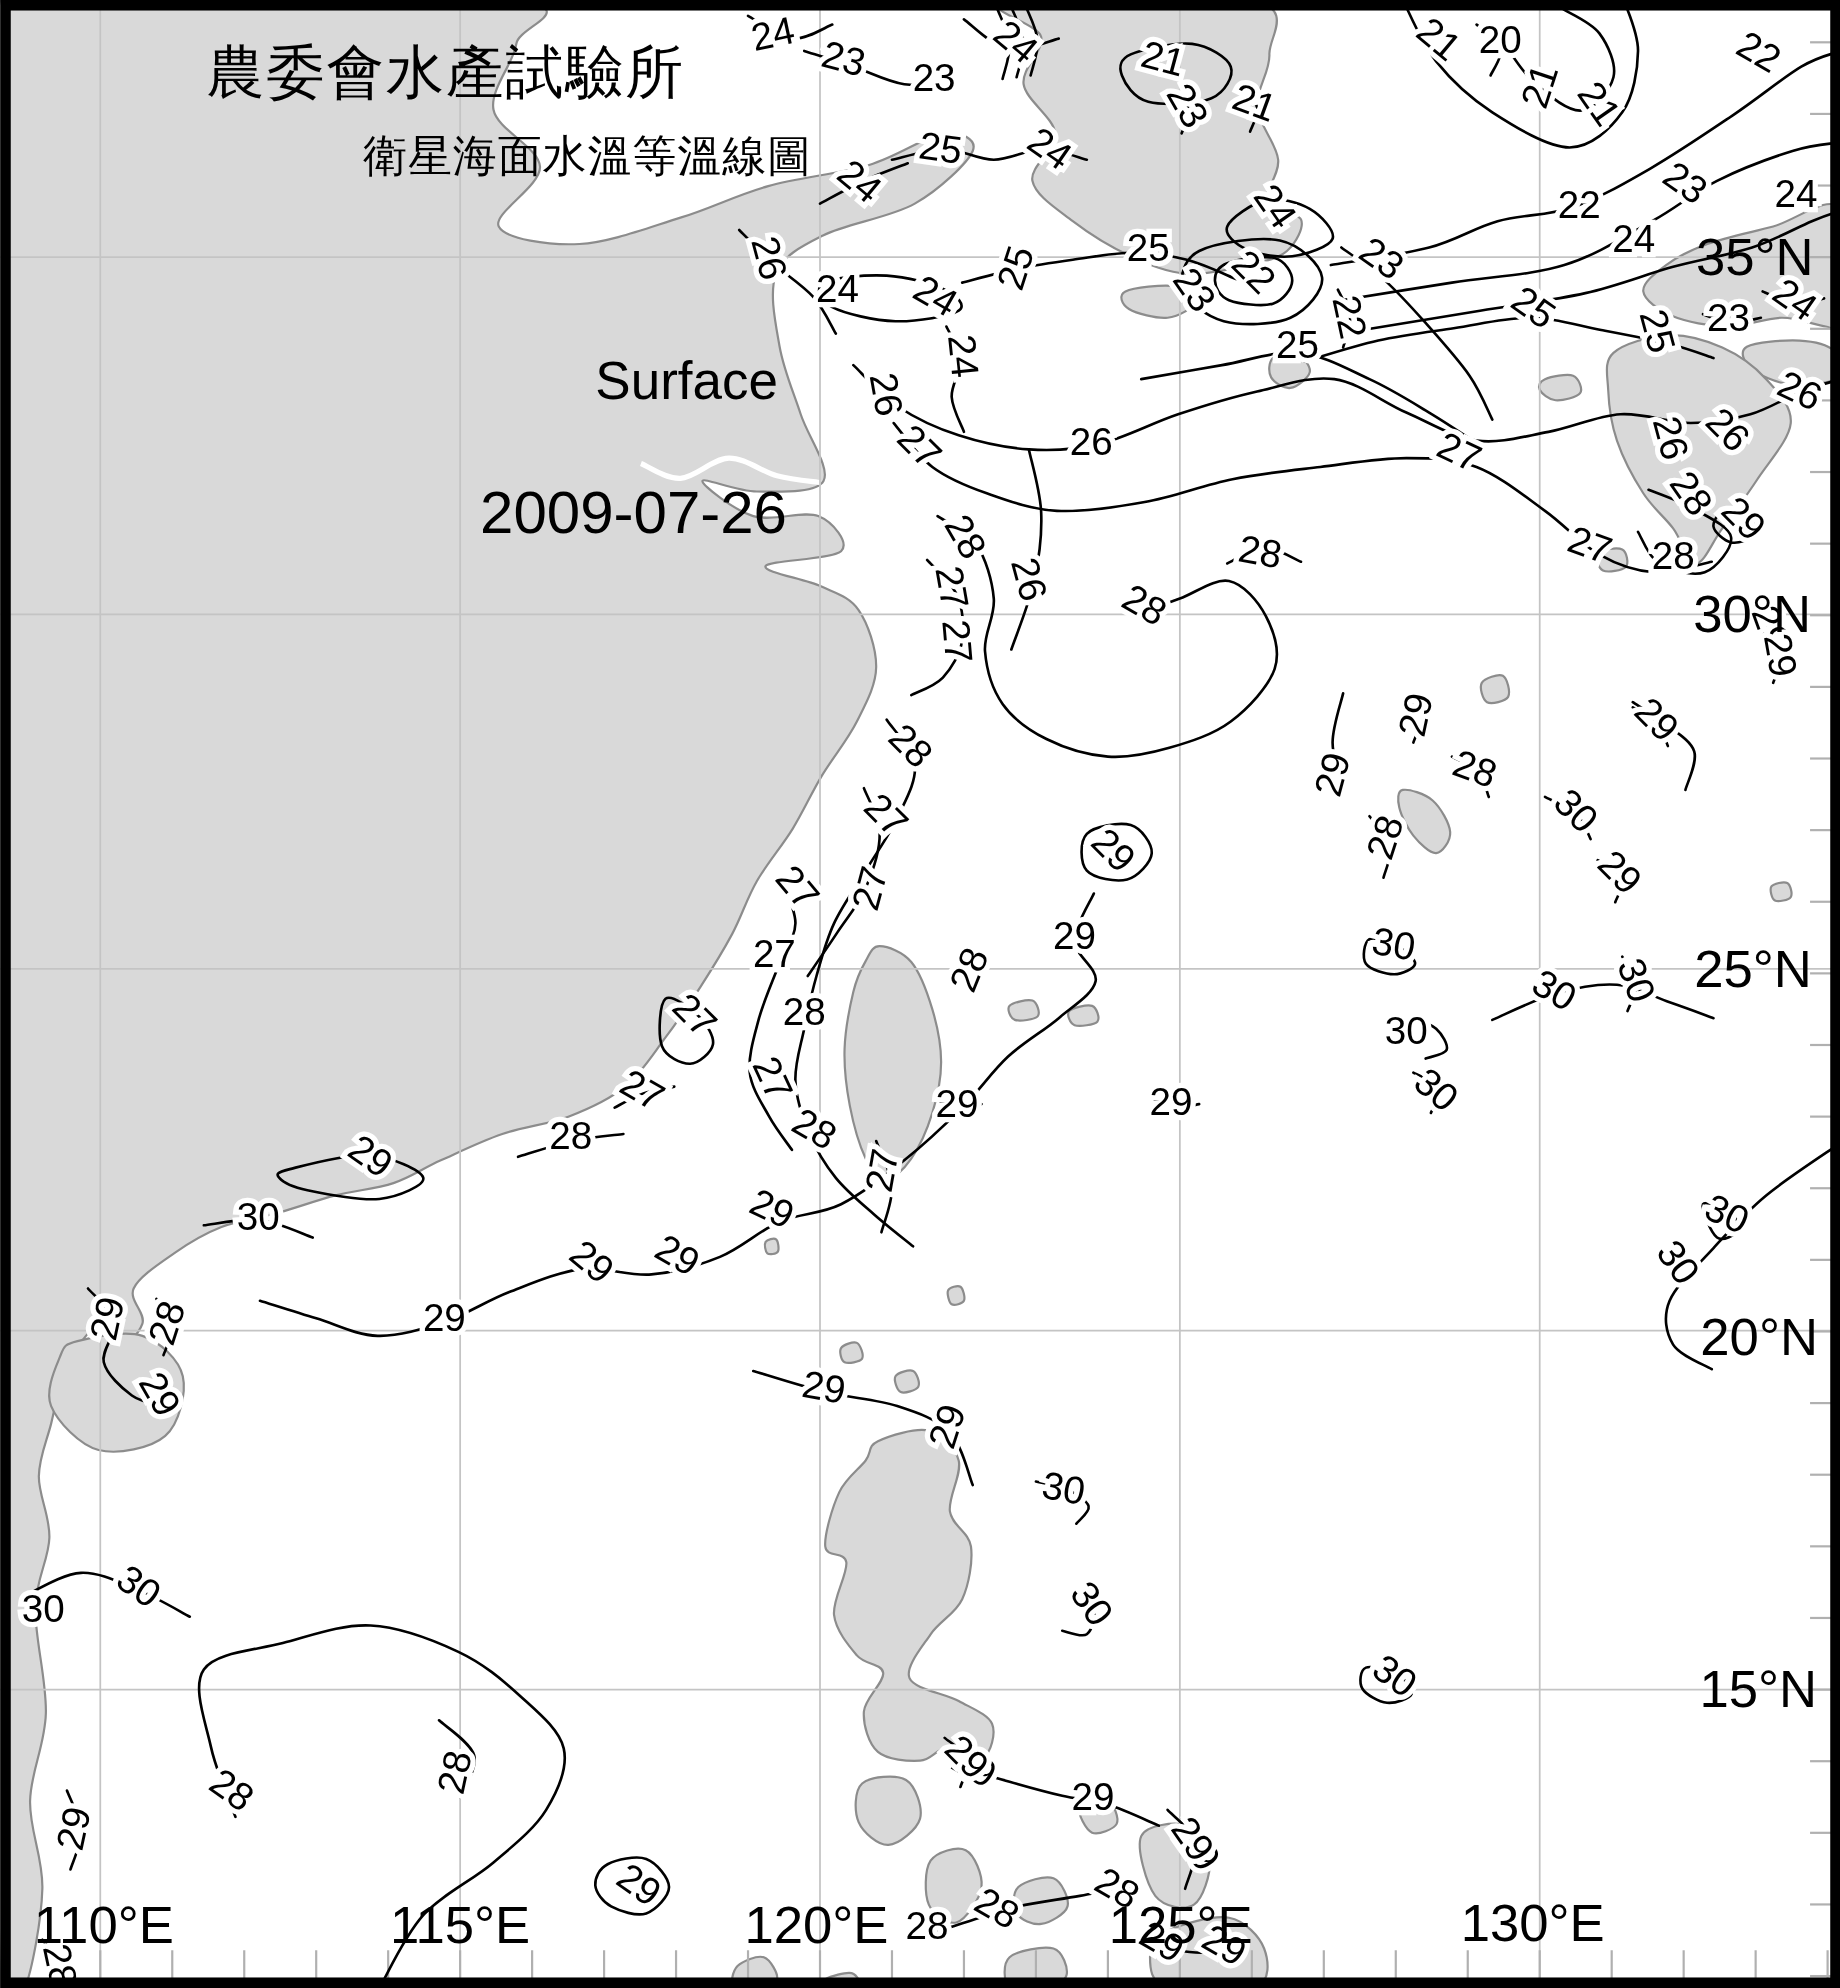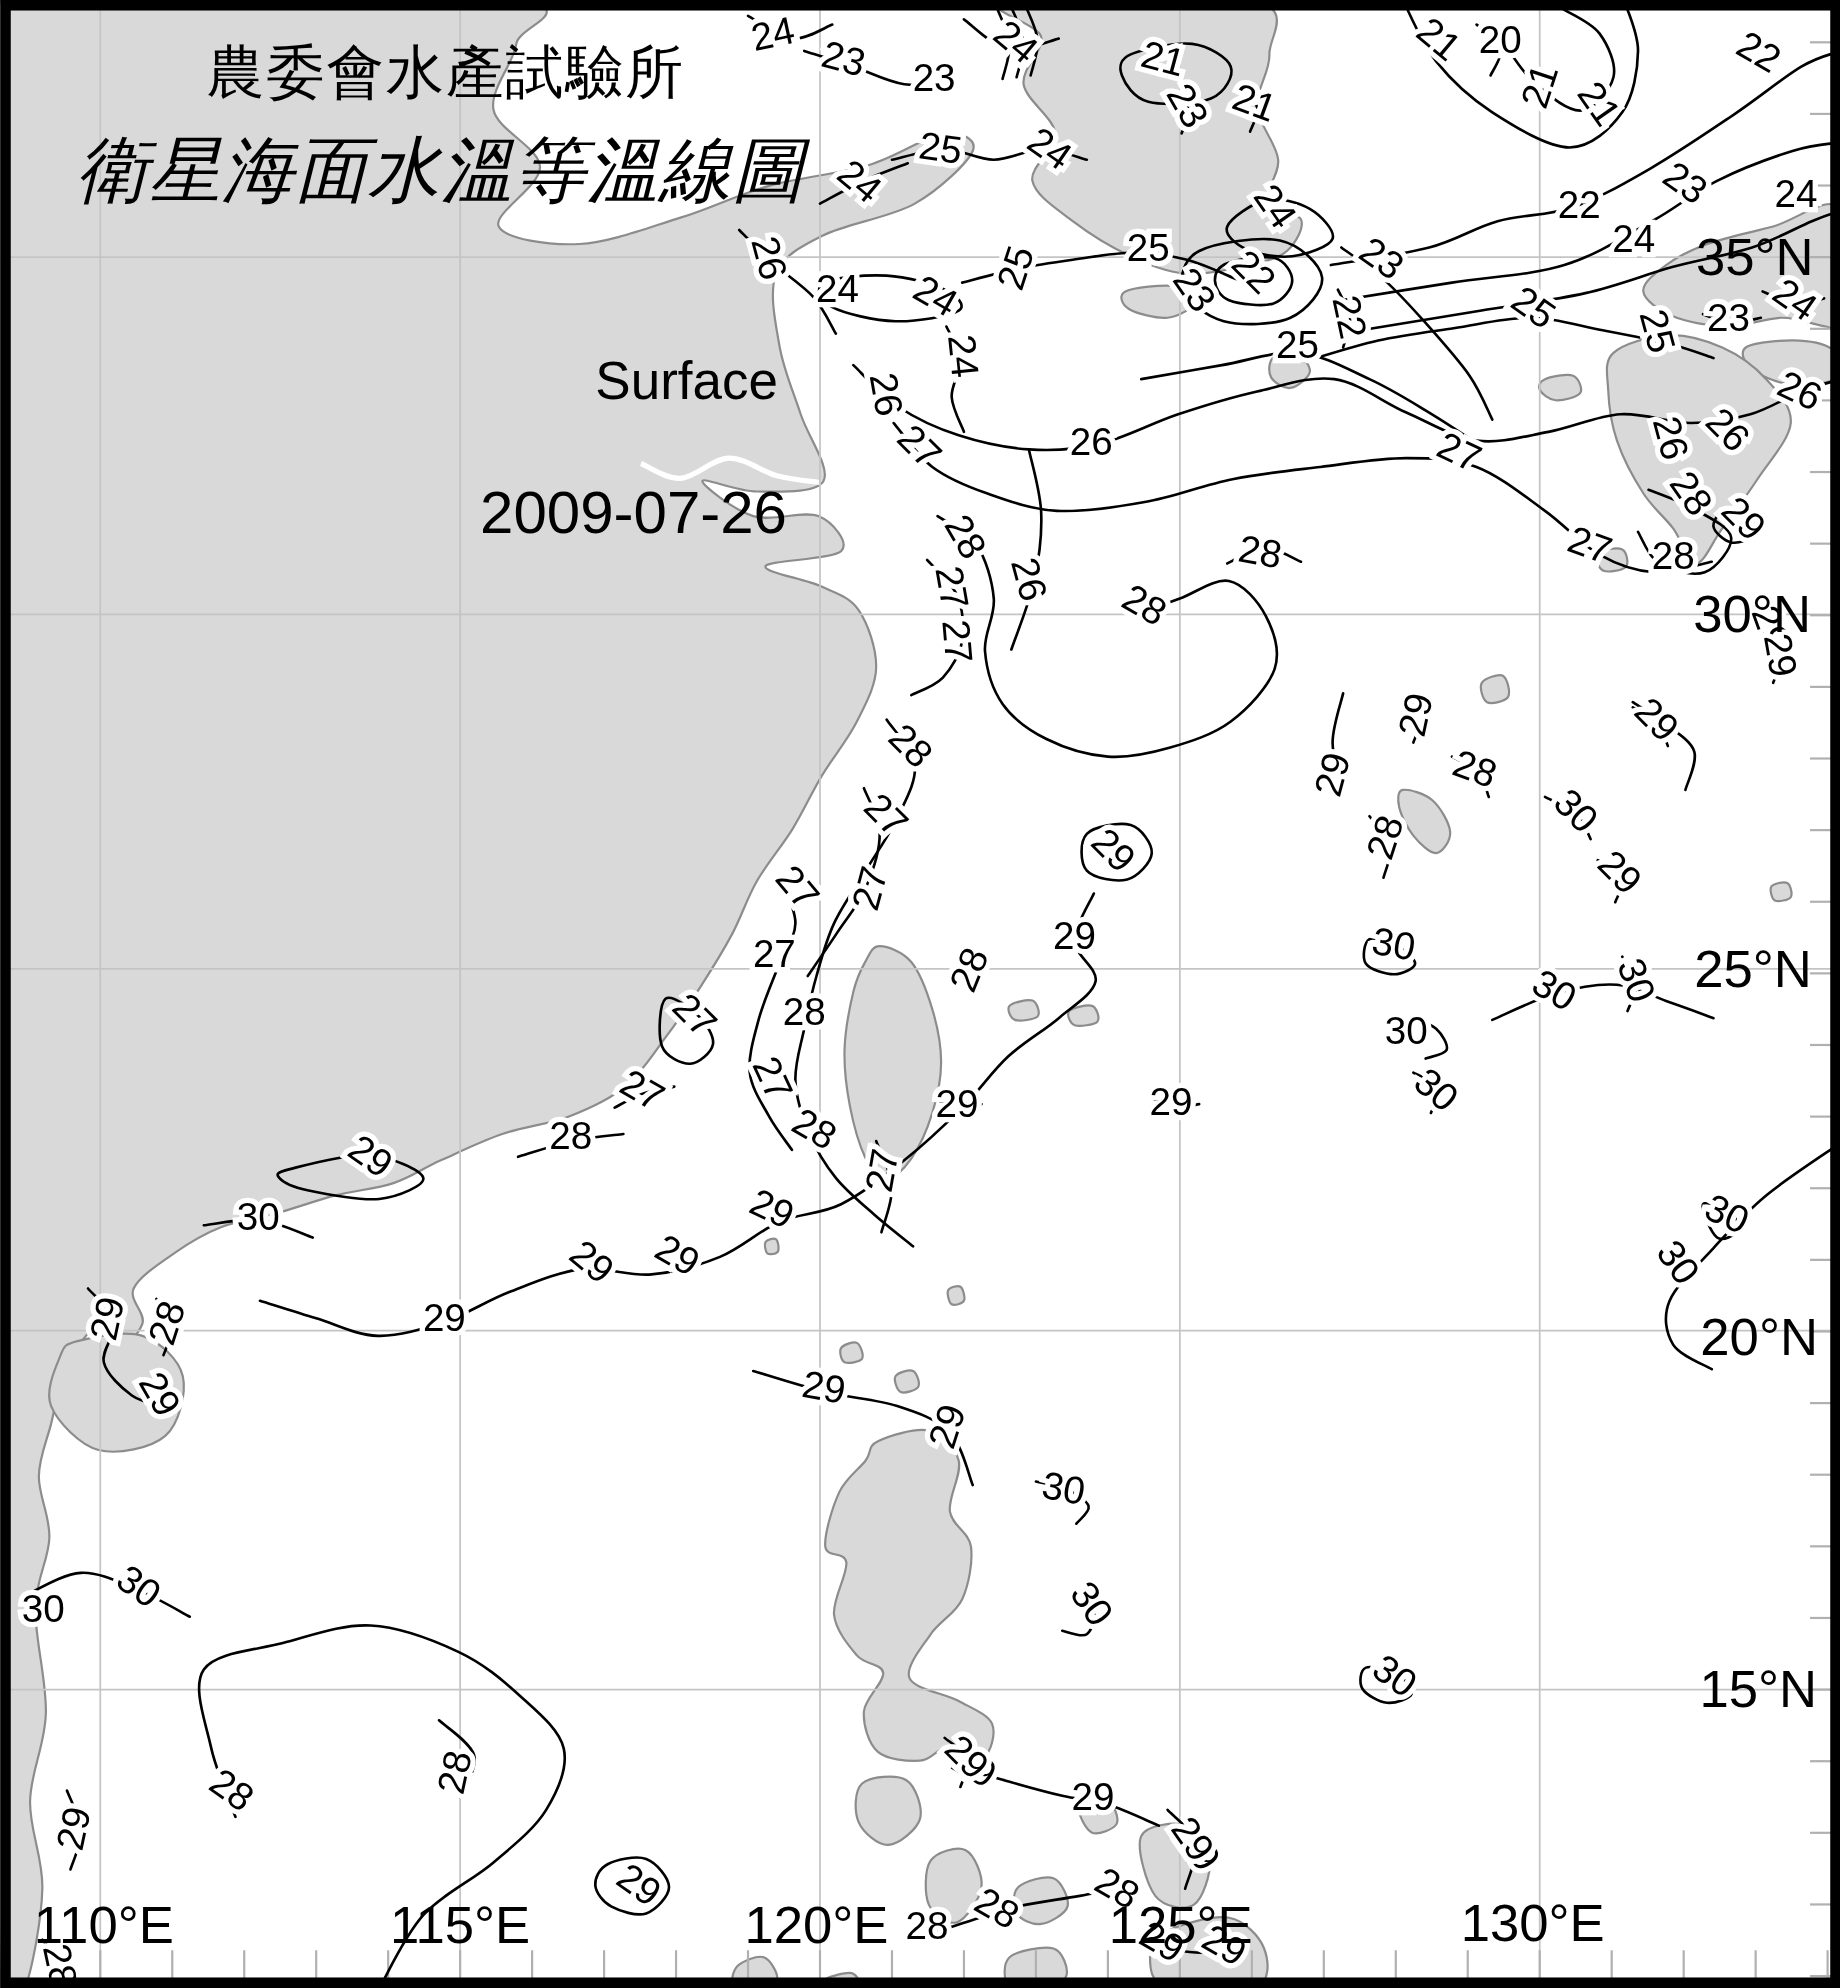--- a/index.html
+++ b/index.html
@@ -1,21 +1,21 @@
 <!DOCTYPE html>
 <html style="font-size:14px"><head>
 <meta charset="utf-8">
 <style>
   html,body{margin:0;padding:0;background:#ffffff;}
   body{font-family:"Liberation Sans","DejaVu Sans",sans-serif;}
   #stage{position:relative;width:1841px;height:1988px;background:#ffffff;overflow:hidden;}
   #map-svg{position:absolute;left:0;top:0;width:1841px;height:1988px;display:block;}
   .title-line{position:absolute;text-align:right;color:#000;line-height:1.05;white-space:nowrap;}
   #t-zh1{left:53px;top:42px;width:632px;font-size:58px;letter-spacing:1.8px;}
-  #t-zh2{left:59px;top:133px;width:746px;font-size:72px;letter-spacing:0.9px;font-style:italic;}
+  #t-zh2{left:66px;top:133px;width:746px;font-size:44px;letter-spacing:0.9px;}
   #t-en1{left:53px;top:212px;width:707px;font-size:53px;}
   #t-en2{left:35px;top:276px;width:737px;font-size:53px;}
   #t-en3{left:35px;top:353px;width:743px;font-size:53px;}
   #t-date{left:50px;top:481px;width:737px;font-size:60px;}
 </style>
 </head>
 <body>
 
 <div id="stage">
   <svg id="map-svg" viewBox="0 0 2097 2265">

